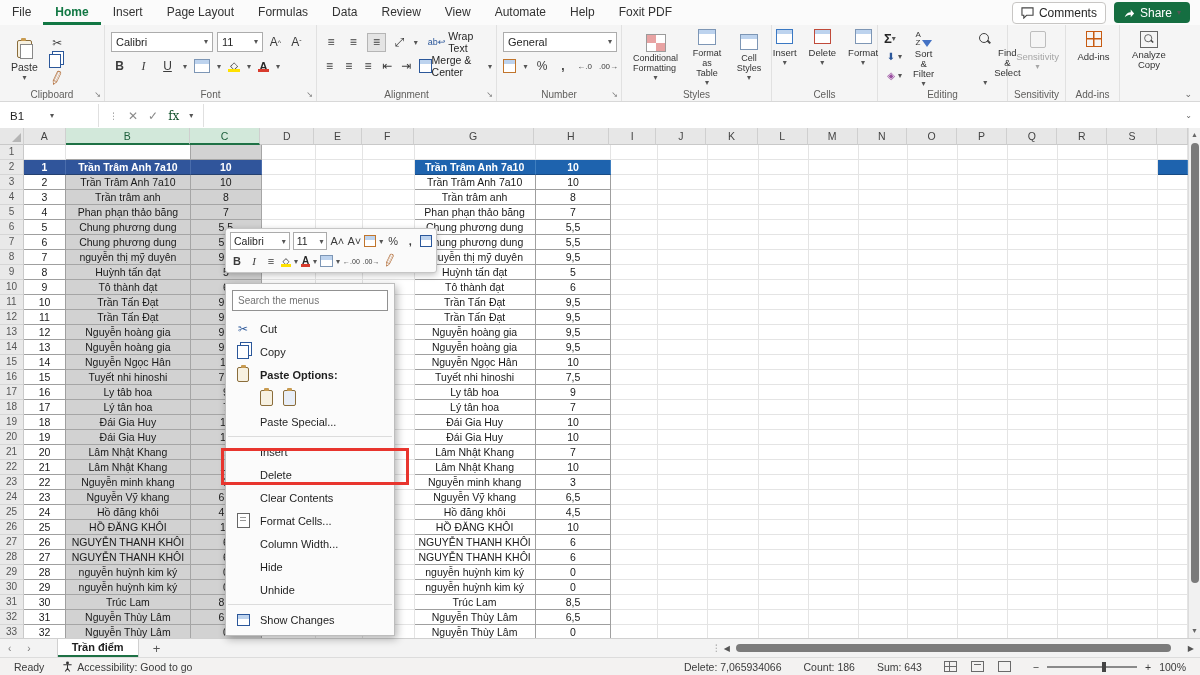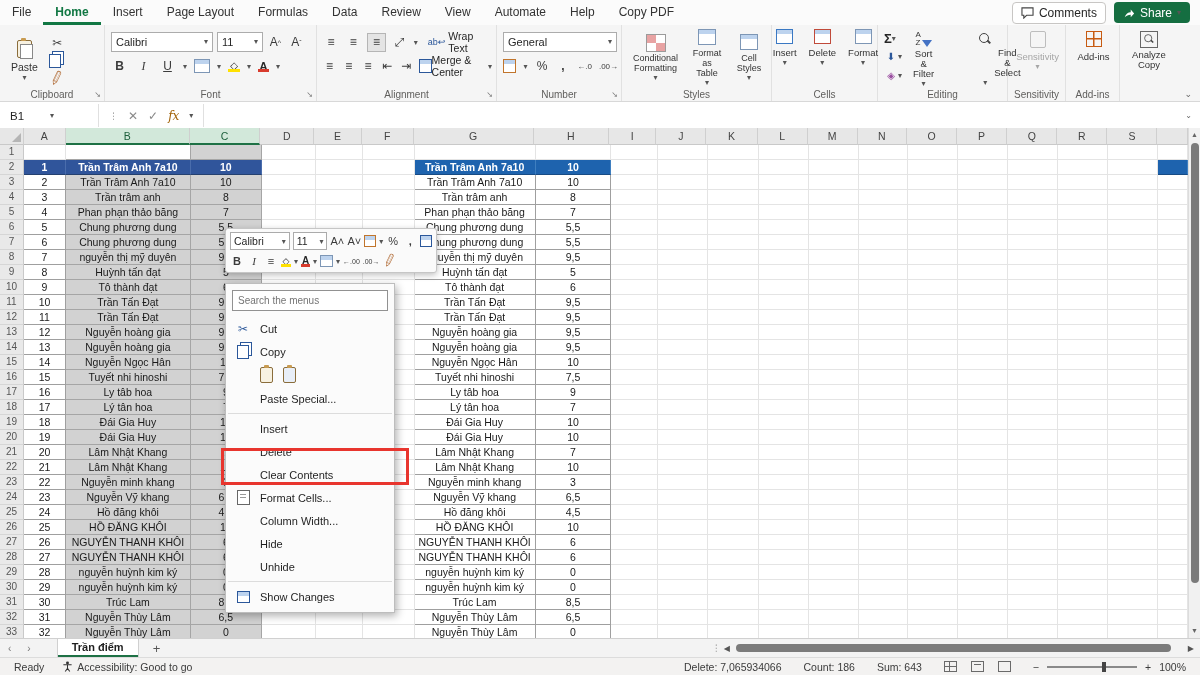--- a/index.html
+++ b/index.html
@@ -39,21 +39,21 @@
   .mag:after{content:"";position:absolute;left:8px;top:8px;width:4px;height:1.5px;background:#444;transform:rotate(45deg);}
   .funnel{width:0;height:0;border-left:5px solid transparent;border-right:5px solid transparent;border-top:7px solid #4472c4;position:relative;}
   .gray{color:#a6a6a6;}
   .addins-ic{width:16px;height:16px;border:1.5px solid #c75b12;box-sizing:border-box;
      background:linear-gradient(#c75b12,#c75b12) 50% 0/1.5px 100% no-repeat,
                 linear-gradient(#c75b12,#c75b12) 0 50%/100% 1.5px no-repeat;}
   
   .fbar{position:absolute;left:0;top:103px;width:1200px;height:25px;background:#fff;border-bottom:1px solid #d4d4d4;display:flex;align-items:center;}
   .namebox{width:88px;height:23px;border-right:1px solid #e0e0e0;display:flex;align-items:center;padding-left:10px;gap:26px;font-size:11.5px;}
   .fx-btns{display:flex;align-items:center;gap:10px;padding:0 10px;color:#8a8a8a;border-right:1px solid #e0e0e0;height:23px;}
-  .fx{font-family:"DejaVu Serif",serif;font-style:italic;color:#a16207;}
+  .fx{font-family:"DejaVu Serif",serif;color:#14532d;}
   .fbar-input{flex:1;}
   .fbar-chv{padding-right:8px;color:#666;}
   
   .gridwrap{position:absolute;left:0;top:128px;width:1188px;height:510px;overflow:hidden;background:#fff;}
   .grow{display:flex;height:15px;}
   .grow.hdr{height:17px;}
   .gcell{box-sizing:border-box;border-right:1px solid #e4e4e4;border-bottom:1px solid #e4e4e4;
          font-size:10.5px;line-height:14px;overflow:hidden;white-space:nowrap;text-align:center;}
   .colhdr{background:#e7e7e7;border-right:1px solid #cfcfcf;border-bottom:1px solid #c9c9c9;color:#444;
           font-size:10.5px;line-height:16px;text-align:center;}
@@ -131,21 +131,21 @@
         <div class="tab">File</div>
         <div class="tab active">Home</div>
         <div class="tab">Insert</div>
         <div class="tab">Page Layout</div>
         <div class="tab">Formulas</div>
         <div class="tab">Data</div>
         <div class="tab">Review</div>
         <div class="tab">View</div>
         <div class="tab">Automate</div>
         <div class="tab">Help</div>
-        <div class="tab">Copy PDF</div>
+        <div class="tab">Foxit PDF</div>
       </div>
     <div class="tabrow-right">
       <div class="comments-btn">
         <svg width="13" height="12" viewBox="0 0 14 13">
             <path d="M1 1h12v8H6l-3 3v-3H1z" fill="none" stroke="#444" stroke-width="1.2"></path>
           </svg>
         <span>Comments</span>
       </div>
       <div class="share-btn">
         <svg width="12" height="12" viewBox="0 0 14 14">
@@ -256,21 +256,21 @@
         <span class="ri" style="font-size:8px;">.00→</span>
       </div>
       <div class="grp-label">Number</div>
       <span class="launcher">↘</span>
     </div>
 
     <div class="grp" style="width:150px;">
       <div style="display:flex;gap:4px;justify-content:center;">
         <div class="bigbtn" style="font-size:9px;width:52px;">
           <span class="cf-ic"></span>
-          <span style="text-align:center;line-height:10px;margin-top:1px;">Conditional Formatting</span>
+          <span style="line-height:10px;margin-top:1px;">Conditional Formatting</span>
           <span class="chv">▾</span>
         </div>
         <div class="bigbtn" style="font-size:9px;width:46px;">
           <span class="grid-ic" style="width:18px;height:16px;"></span>
           <span style="text-align:center;line-height:10px;margin-top:3px;">Format as Table</span>
           <span class="chv">▾</span>
         </div>
         <div class="bigbtn" style="font-size:9px;width:40px;">
           <span class="grid-ic" style="width:18px;height:16px;"></span>
           <span style="text-align:center;line-height:10px;margin-top:3px;">Cell Styles</span>
@@ -1221,20 +1221,26 @@
             <span style="color:#2b579a;">✂</span>
           </span>
           <span class="lbl">Cut</span>
         </div>
         <div class="citem">
           <span class="cico">
             <span class="ic-copy"></span>
           </span>
           <span class="lbl">Copy</span>
         </div>
+        <div class="citem bold">
+          <span class="cico">
+            <span class="clip" style="width:10px;height:13px;"></span>
+          </span>
+          <span class="lbl">Paste Options:</span>
+        </div>
         <div class="cpaste">
           <span class="clip" style="width:11px;height:14px;"></span>
           <span class="clip" style="width:11px;height:14px;background:#e8eef7;"></span>
         </div>
         <div class="citem">
           <span class="cico"></span>
           <span class="lbl">Paste Special...</span>
         </div>
         <div class="csep"></div>
         <div class="citem">

